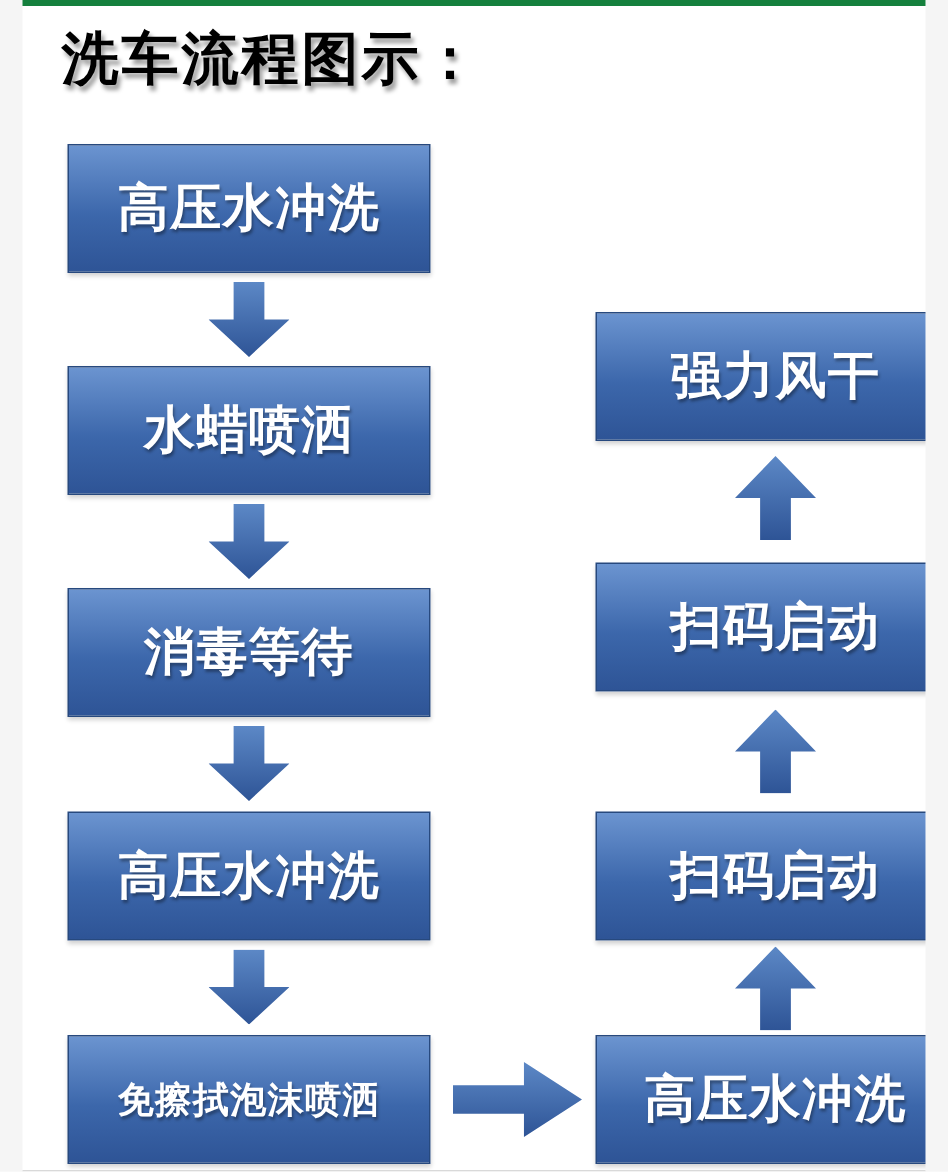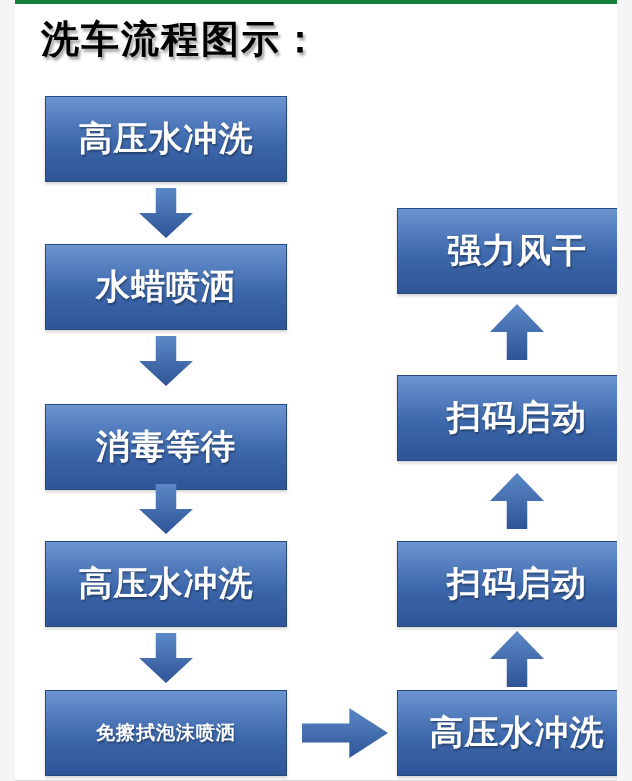--- a/index.html
+++ b/index.html
@@ -44,21 +44,21 @@
     border:1px solid #27497e;
     box-sizing:border-box;
     color:var(--text);
     font-size:34px;
     font-weight:bold;
     letter-spacing:1px;
     text-shadow:1px 2px 2px rgba(0,0,0,0.35);
     box-shadow:0 2px 3px rgba(0,0,0,0.18);
     white-space:nowrap;
   }
-  .box.small-text{font-size:19px;}
+  .box.small-text{font-size:24px;}
   .box.col-left{left:30px;}
   .box.col-right{left:382px;width:240px;}
   .arrow{
     position:absolute;
     background:linear-gradient(to bottom,var(--arrow-top) 0%,var(--arrow-bottom) 100%);
   }
   .arrow.down{
     width:54px;height:50px;left:124px;
     clip-path:polygon(31% 0, 69% 0, 69% 50%, 100% 50%, 50% 100%, 0 50%, 31% 50%);
   }
@@ -80,21 +80,21 @@
   <h1 class="title">洗车流程图示：</h1>
 
   <div class="box col-left" style="top:92px">高压水冲洗</div>
 
   <div class="arrow down" style="top:184px"></div>
 
   <div class="box col-left" style="top:240px">水蜡喷洒</div>
 
   <div class="arrow down" style="top:332px"></div>
 
-  <div class="box col-left" style="top:400px">消毒等待</div>
+  <div class="box col-left" style="top:388px">消毒等待</div>
 
   <div class="arrow down" style="top:480px"></div>
 
   <div class="box col-left" style="top:537px">高压水冲洗</div>
 
   <div class="arrow down" style="top:629px"></div>
 
   <div class="box col-left small-text" style="top:686px">免擦拭泡沫喷洒</div>
 
   <div class="arrow right"></div>

